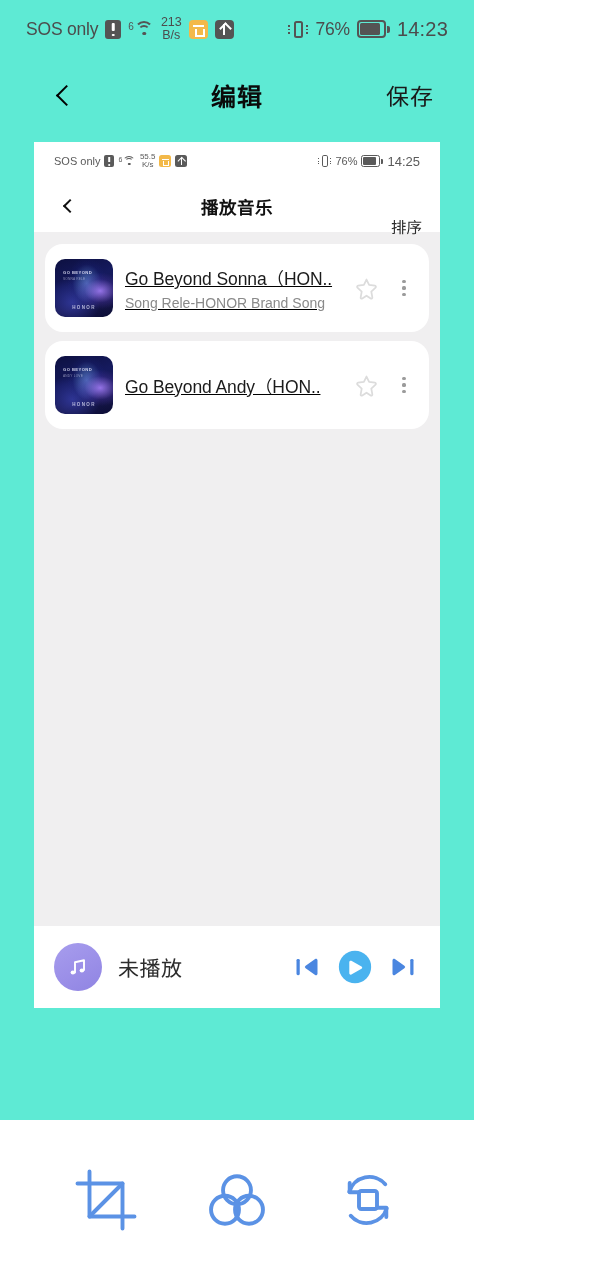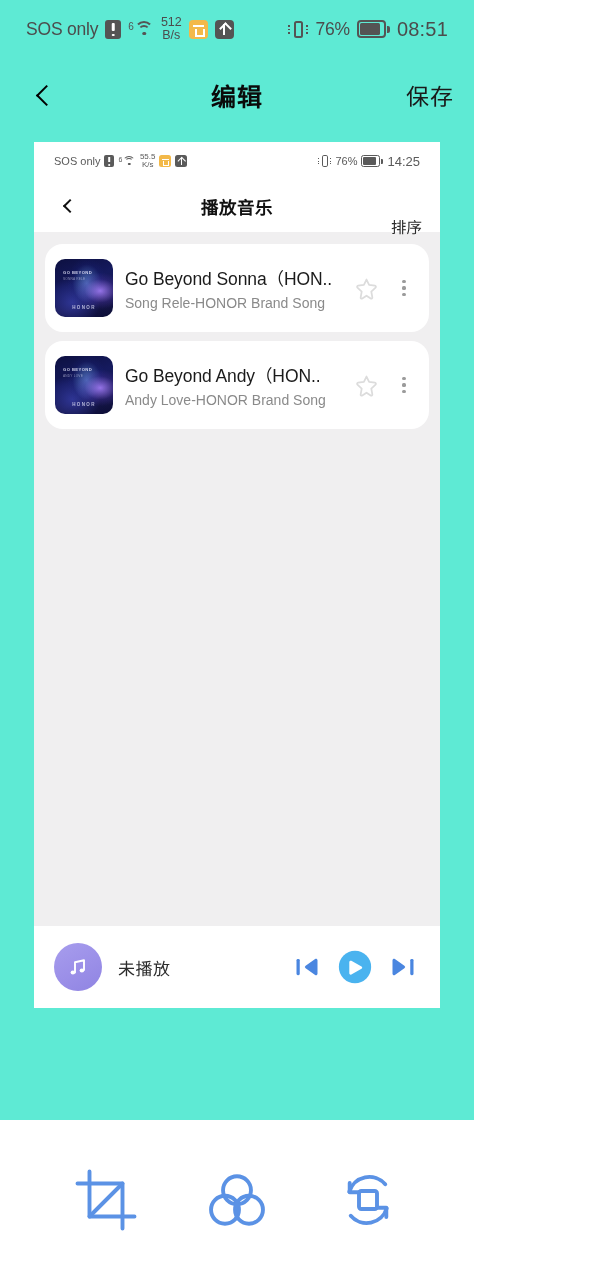--- a/index.html
+++ b/index.html
@@ -212,21 +212,21 @@
     letter-spacing: 0.2px;
   }
 
   
   .app-bar {
     height: 74px;
     flex: 0 0 74px;
     display: flex;
     align-items: center;
     position: relative;
-    padding: 0 20px;
+    padding: 0 40px;
   }
   .back-btn {
     width: 48px; height: 48px;
     display: flex;
     align-items: center;
     justify-content: center;
     cursor: pointer;
     flex: 0 0 auto;
   }
   .chev {
@@ -426,20 +426,21 @@
   }
   .song-card {
     background: #ffffff;
     border-radius: 18px;
     height: 88px;
     display: flex;
     align-items: center;
     padding: 0 14px 0 10px;
     gap: 12px;
     cursor: pointer;
+    text-decoration: underline;
   }
   .album-art {
     width: 58px; height: 58px;
     border-radius: 10px;
     flex: 0 0 auto;
     position: relative;
     overflow: hidden;
     background:
       radial-gradient(ellipse 60% 45% at 78% 55%, rgba(170,130,255,0.85) 0%, rgba(90,60,190,0.25) 45%, rgba(0,0,0,0) 70%),
       radial-gradient(ellipse 45% 60% at 55% 42%, rgba(120,180,255,0.55) 0%, rgba(30,40,140,0.15) 55%, rgba(0,0,0,0) 75%),
@@ -527,21 +528,21 @@
   }
   .np-thumb {
     width: 48px; height: 48px;
     border-radius: 50%;
     flex: 0 0 auto;
     background: linear-gradient(150deg, #a79ded 0%, #9b8fe8 55%, #8f84e2 100%);
     display: flex; align-items: center; justify-content: center;
     cursor: pointer;
   }
   .np-label {
-    font-size: 17px;
+    font-size: 21px;
     color: #2c2c2c;
     flex: 1 1 auto;
     letter-spacing: 0.5px;
   }
   .np-controls {
     display: flex;
     align-items: center;
     gap: 14px;
     flex: 0 0 auto;
   }
@@ -577,39 +578,39 @@
       <span class="sb-alert"></span>
       <span class="sb-wifi-wrap">
         <span class="sb-wifi-gen">6</span>
         <span class="sb-wifi">
           <i></i>
             <i></i>
             <i class="dot"></i>
         </span>
       </span>
       <span class="sb-speed">
-        <span>512</span>
+        <span>213</span>
         <span>B/s</span>
       </span>
       <span class="sb-badge-yellow"></span>
       <span class="sb-badge-dark"></span>
     </div>
     <div class="sb-right">
       <span class="sb-vibrate">
         <span class="wave wl"></span>
         <span class="phone"></span>
         <span class="wave wr"></span>
       </span>
       <span class="sb-text">76%</span>
       <span class="sb-batt">
         <span class="shell"></span>
           <span class="fill"></span>
           <span class="cap"></span>
       </span>
-      <span class="sb-time">08:51</span>
+      <span class="sb-time">14:23</span>
     </div>
   </div>
 
   <div class="app-bar">
     <div class="back-btn">
       <span class="chev"></span>
     </div>
     <div class="app-title">编辑</div>
     <div class="save-btn">保存</div>
   </div>
@@ -685,21 +686,20 @@
         </div>
 
         <div class="song-card">
           <div class="album-art">
             <span class="art-top">GO BEYOND</span>
             <span class="art-sub">ANDY LOVE</span>
             <span class="art-brand">HONOR</span>
           </div>
           <div class="song-meta">
             <div class="song-title">Go Beyond Andy（HON..</div>
-            <div class="song-artist">Andy Love-HONOR Brand Song</div>
           </div>
           <div class="star-btn">
             <svg width="25" height="25" viewBox="0 0 24 24">
               <path d="M12 3.4l2.5 5.2 5.6.75c.9.12 1.25 1.2.6 1.82l-4.1 3.85 1.02 5.5c.17.9-.78 1.58-1.58 1.15L12 18.95l-4.04 2.72c-.8.43-1.75-.25-1.58-1.15l1.02-5.5-4.1-3.85c-.65-.62-.3-1.7.6-1.82l5.6-.75L12 3.4z" fill="none" stroke="#dcdcdc" stroke-width="1.7" stroke-linejoin="round"></path>
             </svg>
           </div>
           <div class="dots-btn">
             <span></span>
               <span></span>
               <span></span>

